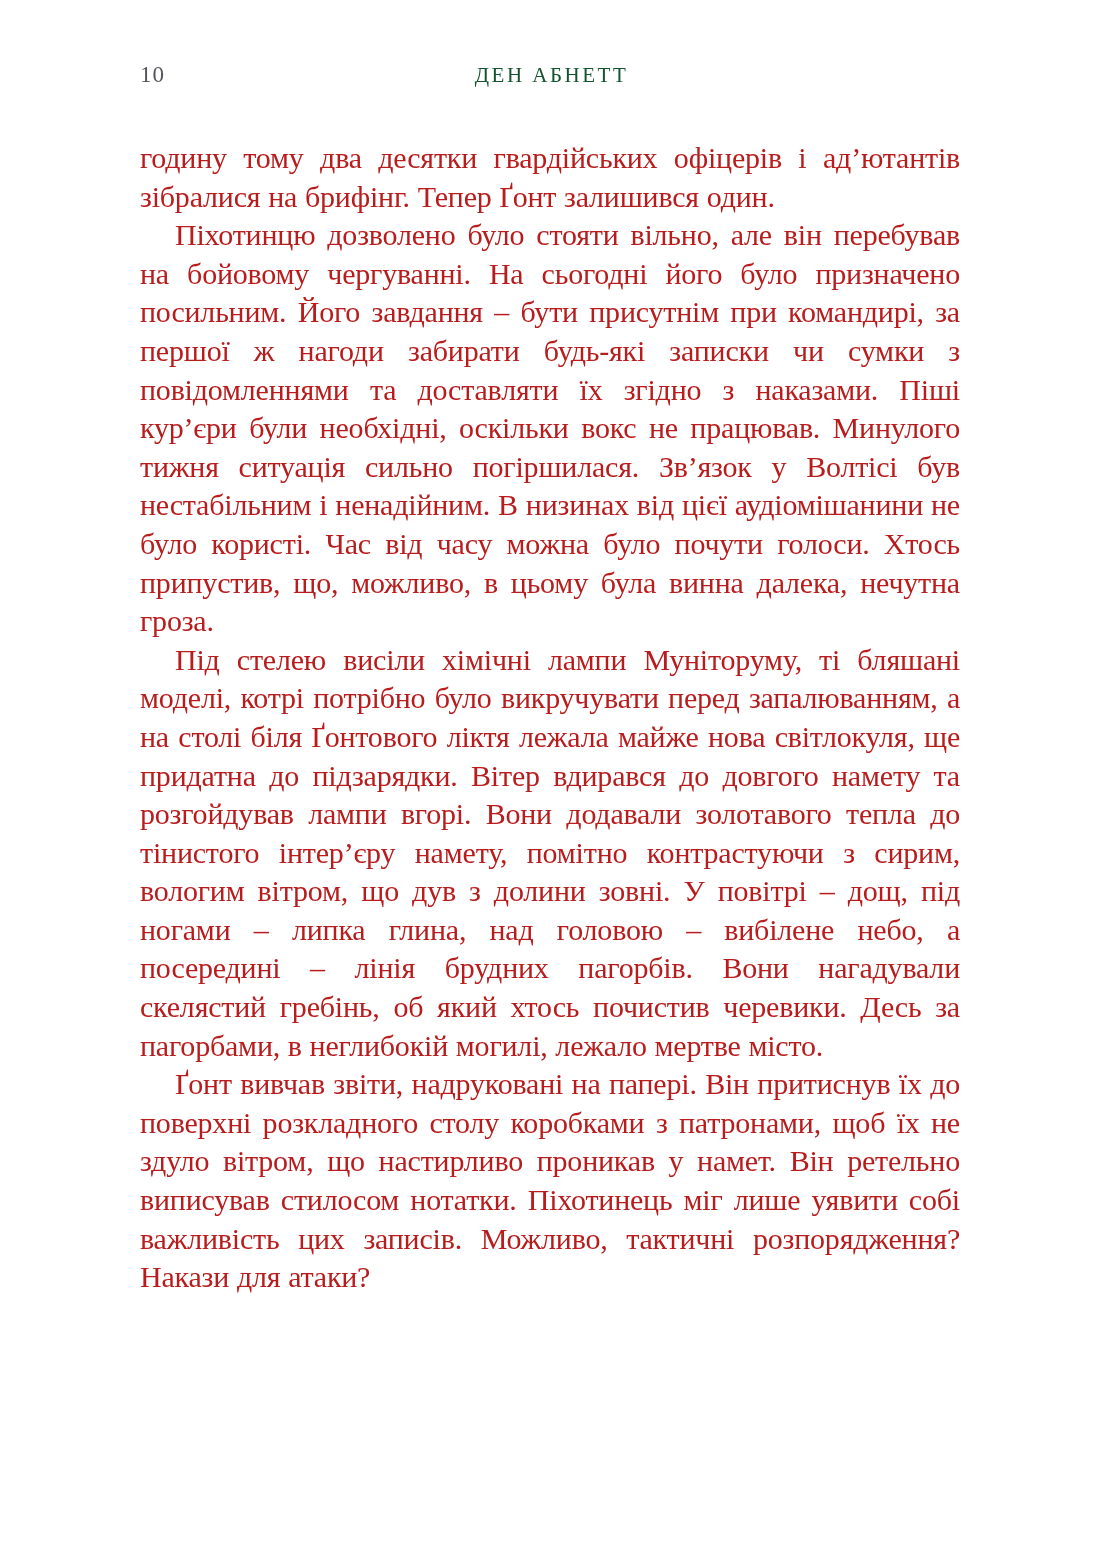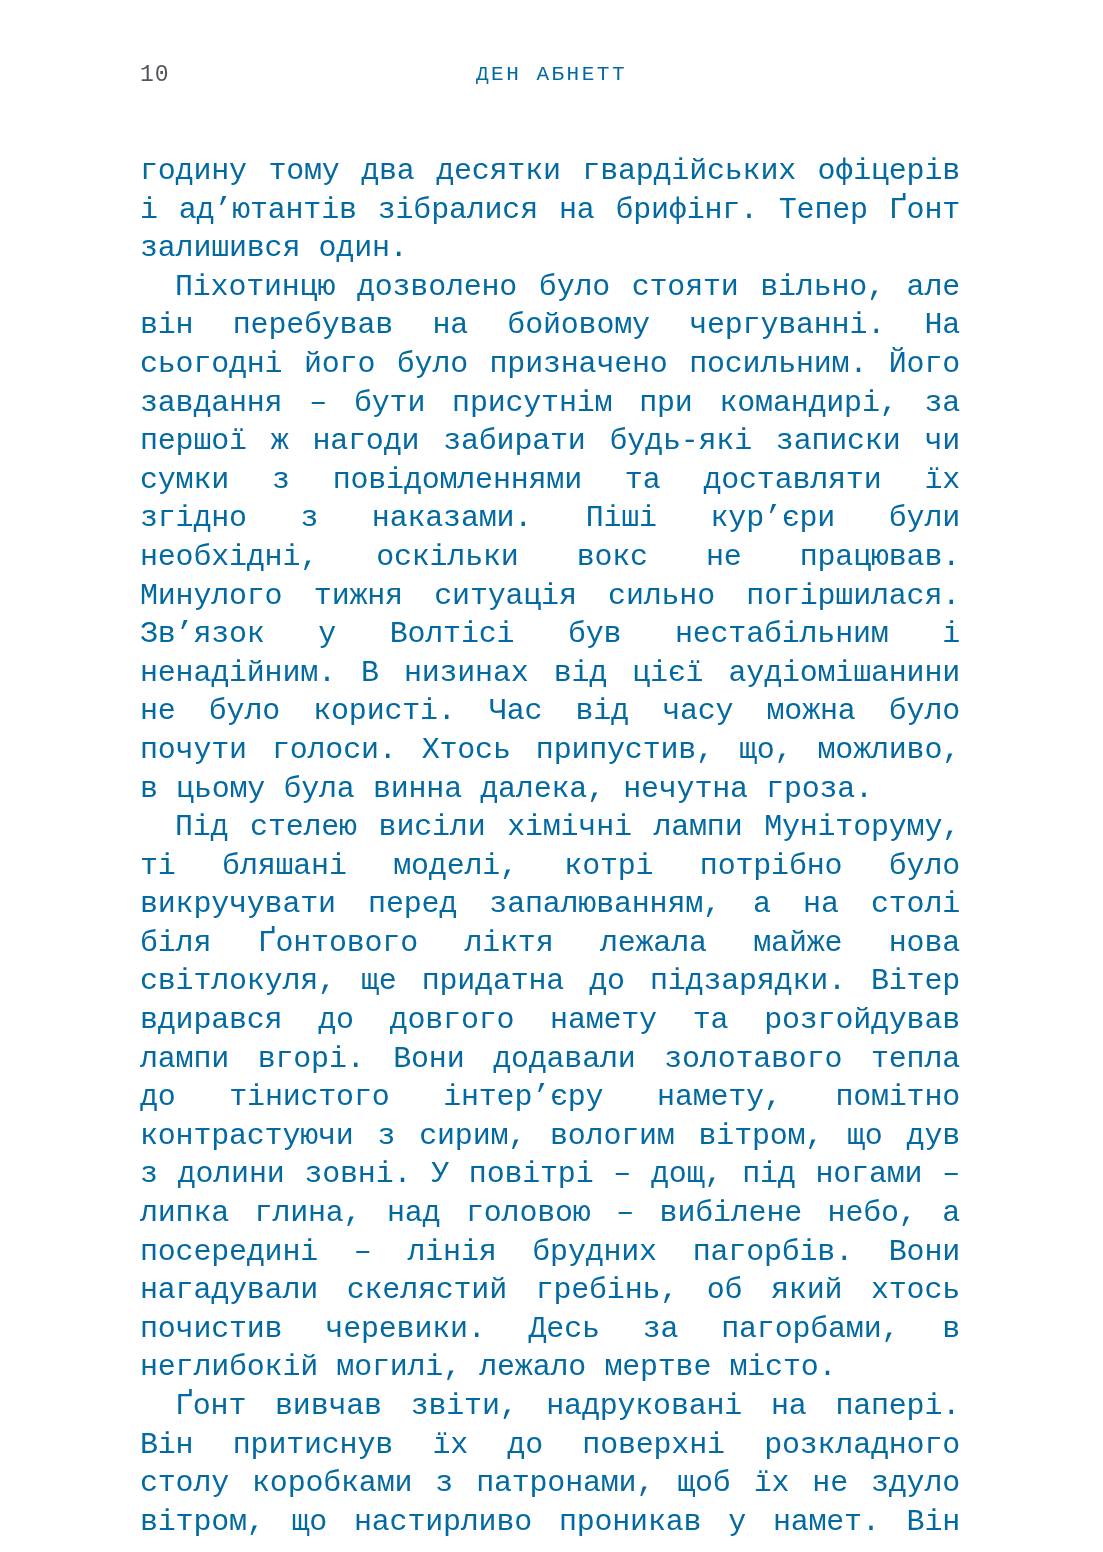--- a/index.html
+++ b/index.html
@@ -6,21 +6,21 @@
     margin: 0;
     padding: 0;
     background: #ffffff;
   }
   .page {
     position: relative;
     width: 1103px;
     height: 1552px;
     background: #ffffff;
     overflow: hidden;
-    font-family: Liberation Mono, monospace;
+    font-family: Liberation Serif, serif;
   }
   .page-header {
     position: absolute;
     top: 62px;
     left: 0;
     width: 100%;
     height: 30px;
   }
   .page-number {
     position: absolute;
@@ -30,29 +30,29 @@
     color: #54545b;
     letter-spacing: 1px;
   }
   .running-head {
     position: absolute;
     left: 0;
     top: 1px;
     width: 100%;
     text-align: center;
     font-size: 21px;
-    color: #0369a1;
+    color: #14532d;
     letter-spacing: 2.5px;
   }
   .text-block {
     position: absolute;
-    top: 152px;
+    top: 139px;
     left: 140px;
     right: 143px;
-    color: #0369a1;
+    color: #b91c1c;
   }
   .text-block p {
     margin: 0;
     font-size: 30px;
     line-height: 38.6px;
     text-align: justify;
     text-indent: 35px;
     text-justify: inter-word;
     word-spacing: 0.5px;
     letter-spacing: -0.2px;

